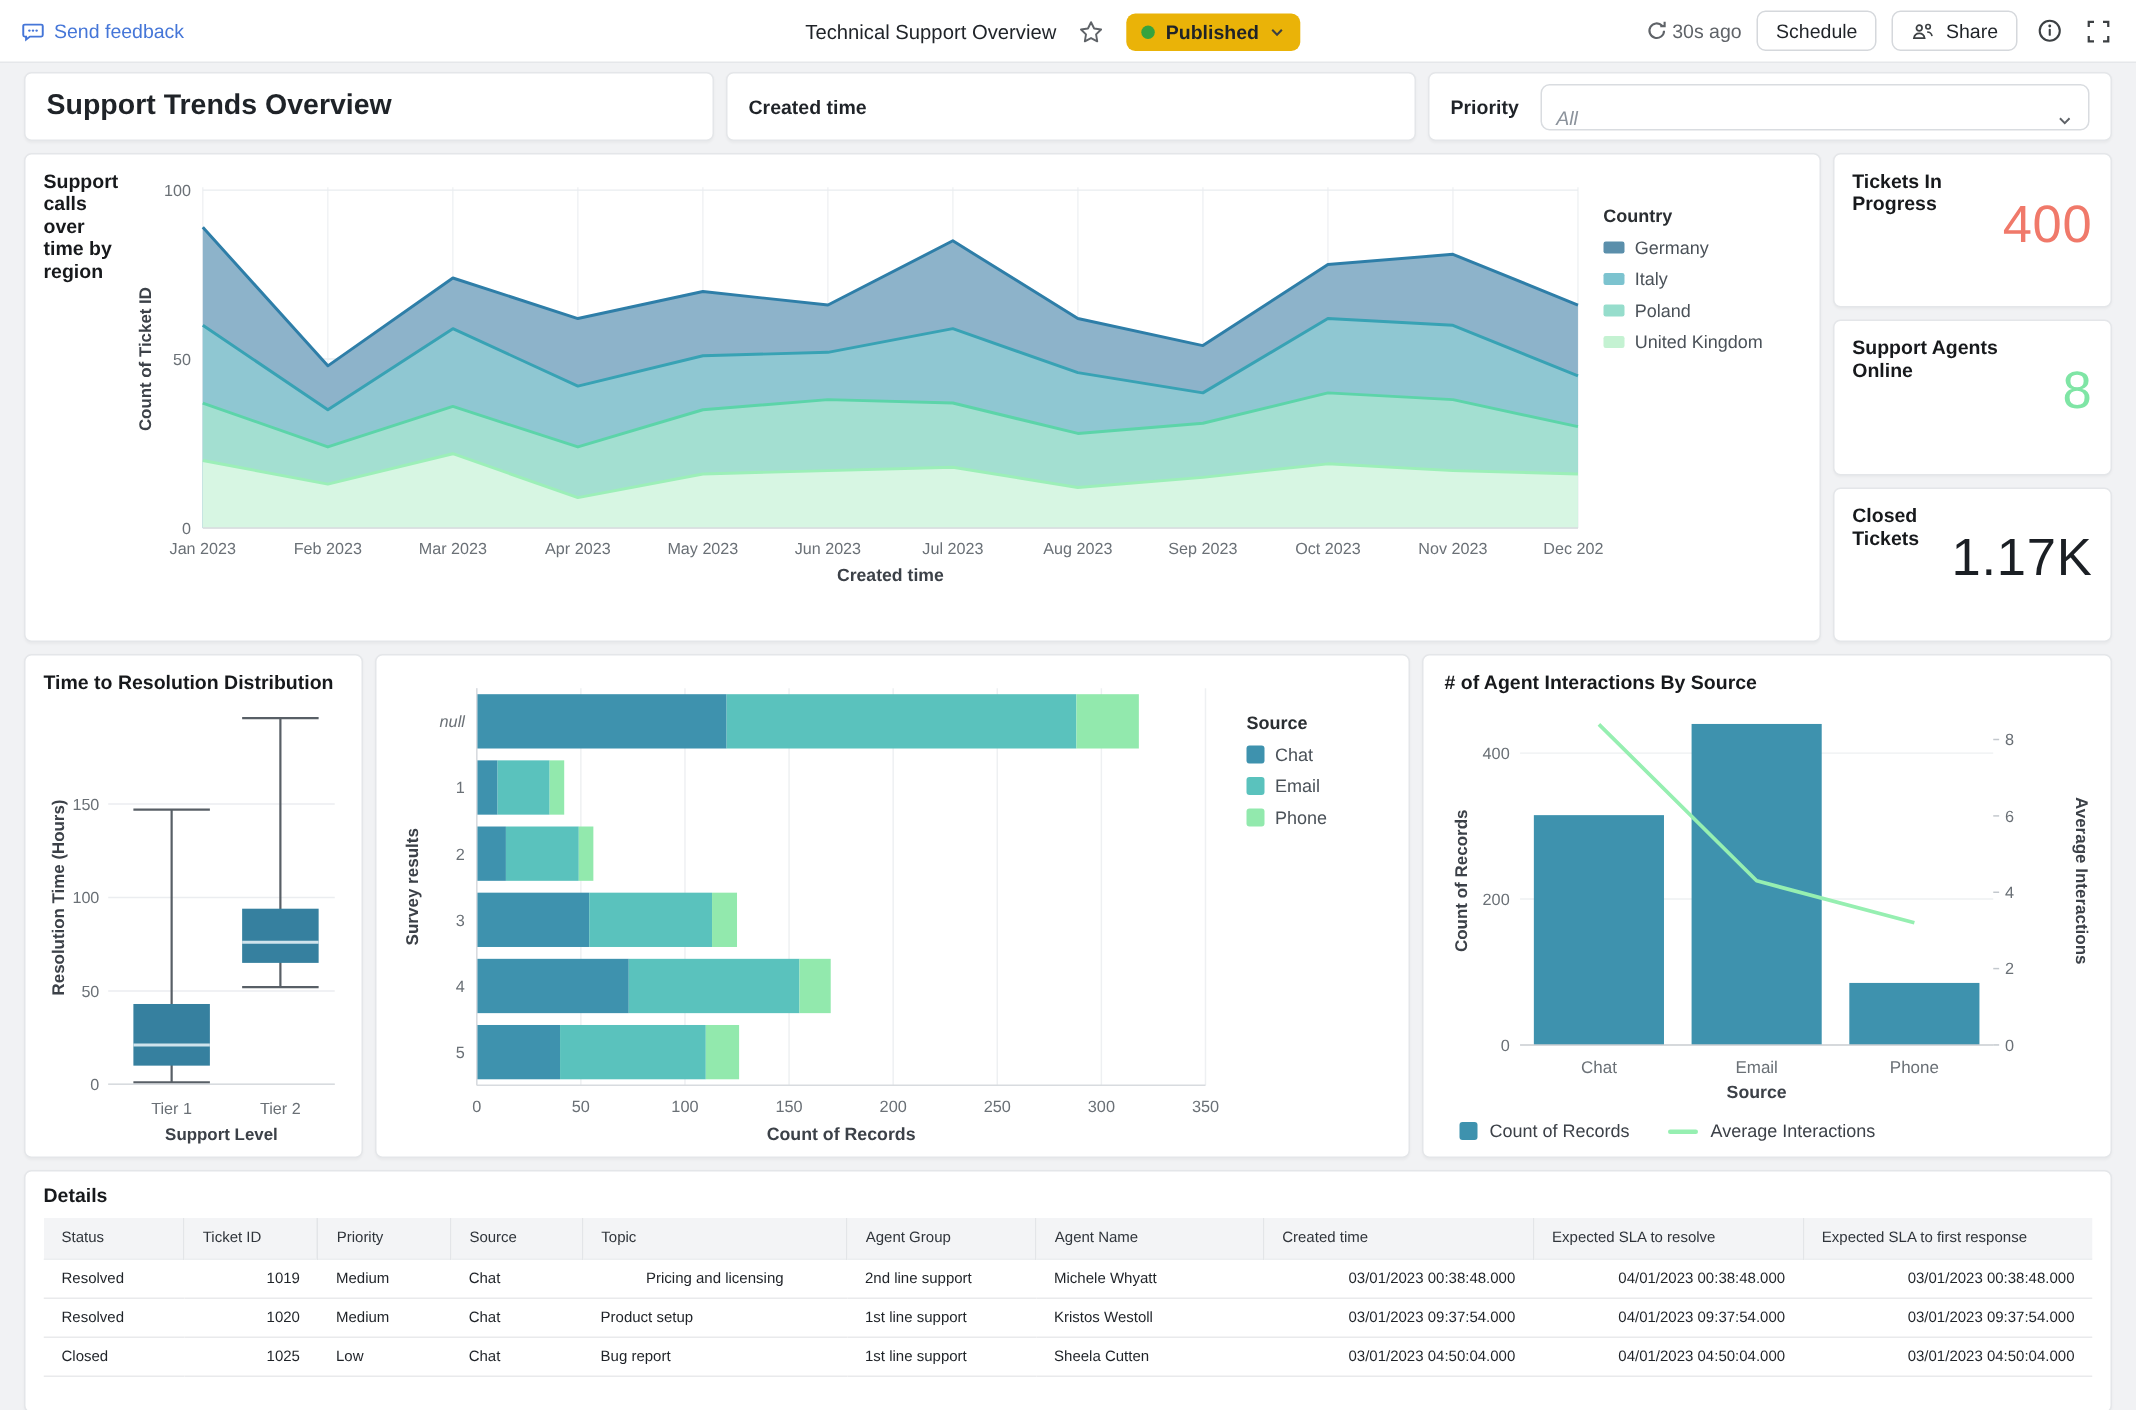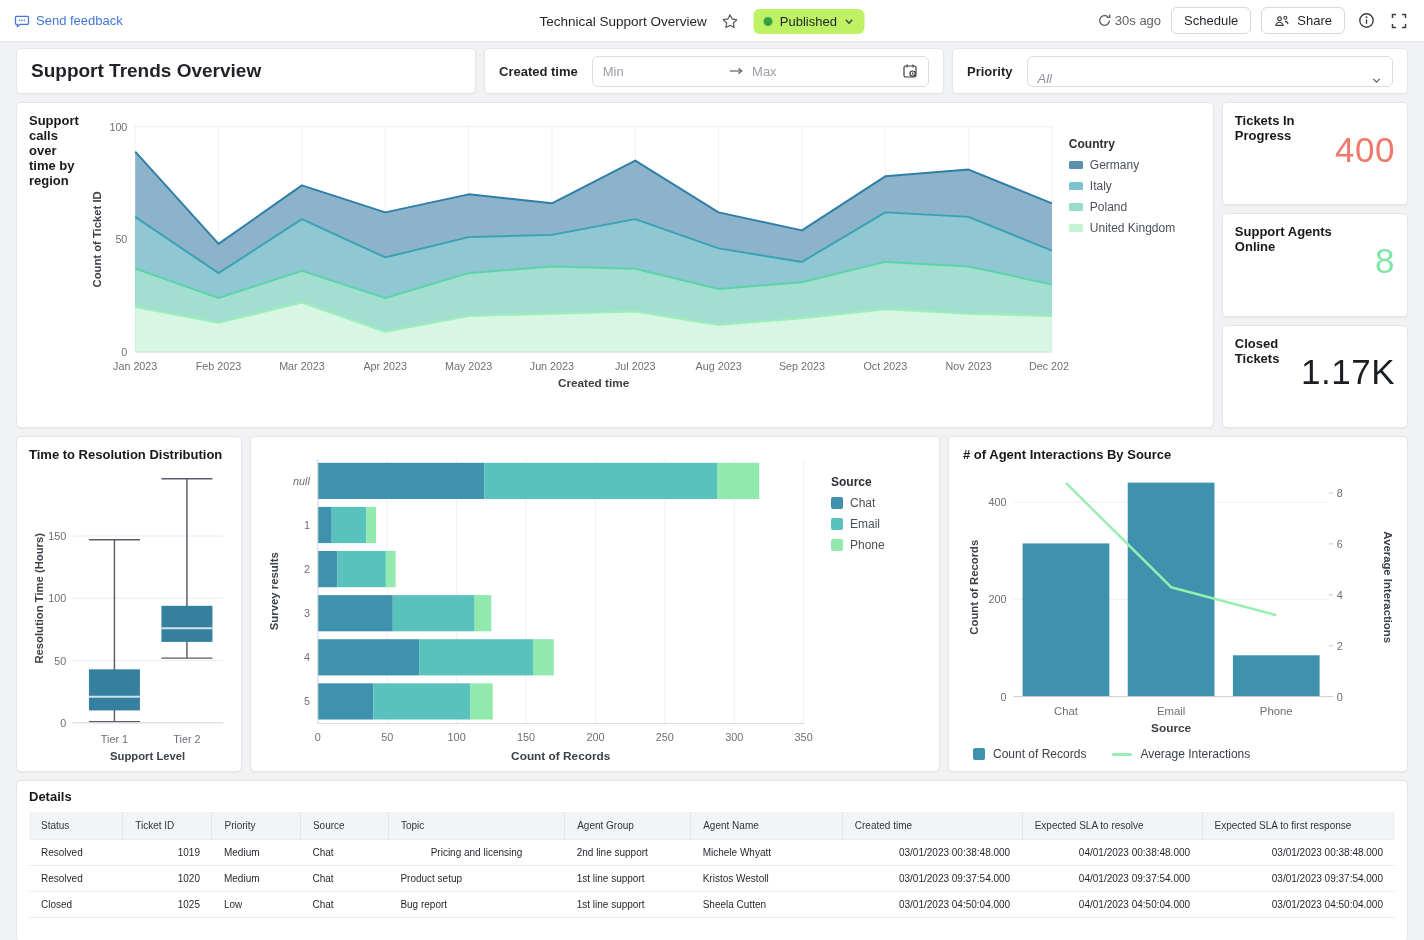--- a/index.html
+++ b/index.html
@@ -11,22 +11,22 @@
   .axis-title { font-size:11.5px; font-weight:bold; fill:#3c4148; }
   .cat-null { font-style:italic; }
 
   
   .topbar { height:42px; background:#fff; border-bottom:1px solid #e5e7ea;
     display:flex; align-items:center; padding:0 14px; position:relative; }
   .feedback { display:flex; align-items:center; gap:6px; color:#4576d8; font-size:13px; cursor:pointer; }
   .topbar-center { position:absolute; left:50%; top:0; height:42px; transform:translateX(-53%);
     display:flex; align-items:center; gap:12px; }
   .doc-title { font-size:13.5px; color:#1f2328; }
-  .pill { display:flex; align-items:center; gap:7px; background:#bef264; border-radius:6px;
-    padding:5px 10px; font-size:13px; cursor:pointer; }
+  .pill { display:flex; align-items:center; gap:7px; background:#eab308; border-radius:6px;
+    padding:5px 10px; font-size:13px; cursor:pointer;font-weight:bold; }
   .dot { width:9px; height:9px; border-radius:50%; }
   .topbar-right { margin-left:auto; display:flex; align-items:center; gap:10px; }
   .refresh { display:flex; gap:3px; color:#5f6368; font-size:13px; cursor:pointer; }
   .btn { background:#fff; border:1px solid #d5d8dc; border-radius:6px; padding:5px 12px;
     font-size:13px; display:flex; align-items:center; gap:7px; cursor:pointer; color:#1f2328;
     font-family:"Liberation Sans", sans-serif; }
   .icon-btn { background:none; border:none; padding:3px; cursor:pointer; display:flex; }
 
   
   .content { padding:0 16px; }
@@ -164,38 +164,20 @@
 
 <div class="content">
 
   <div class="row filter-row">
     <div class="card title-card">
       <div class="page-title">Support Trends Overview</div>
     </div>
 
     <div class="card filter-card created">
       <span class="filter-label">Created time</span>
-      <div class="range-input">
-        <span class="ph">Min</span>
-        <span>
-          <svg width="15" height="10" viewBox="0 0 16 10">
-              <path d="M1 5h12" stroke="#6a7076" stroke-width="1.4"></path>
-              <path d="M10 2.2L13.6 5 10 7.8" fill="none" stroke="#6a7076" stroke-width="1.4"></path>
-            </svg>
-        </span>
-        <span class="ph max">Max</span>
-        <span>
-          <svg width="16" height="16" viewBox="0 0 16 16" fill="none" stroke="#3c4043" stroke-width="1.2">
-              <rect x="2" y="3" width="12" height="11" rx="1.5"></rect>
-              <path d="M5 1.4v3M11 1.4v3"></path>
-              <circle cx="10.6" cy="10.6" r="2.6"></circle>
-              <path d="M10.6 9.4v1.3l.9.6"></path>
-            </svg>
-        </span>
-      </div>
     </div>
 
     <div class="card filter-card priority">
       <span class="filter-label">Priority</span>
       <div class="select-box">
         <span class="val">All</span>
         <span>
           <svg width="11" height="11" viewBox="0 0 12 12">
               <path d="M2.5 4.2L6 7.8l3.5-3.6" fill="none" stroke="#5f6368" stroke-width="1.4"></path>
             </svg>

